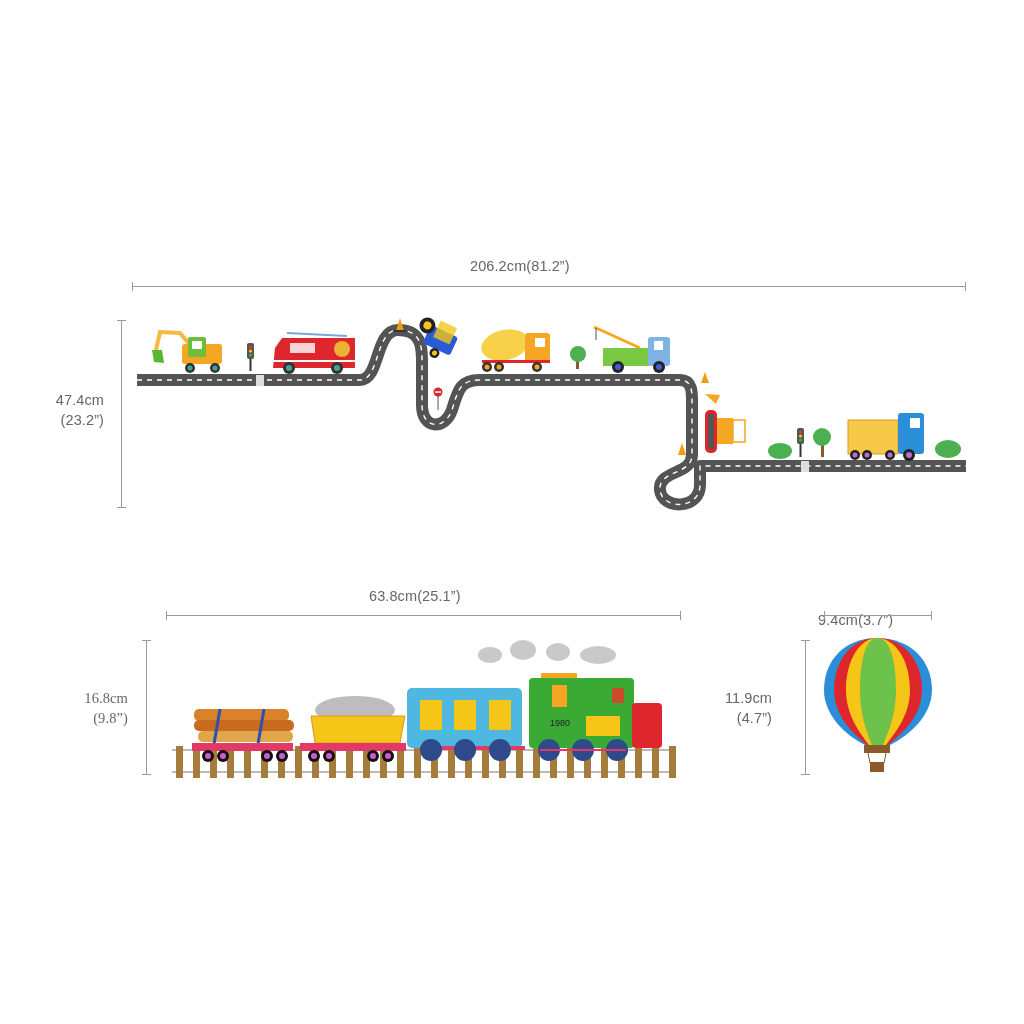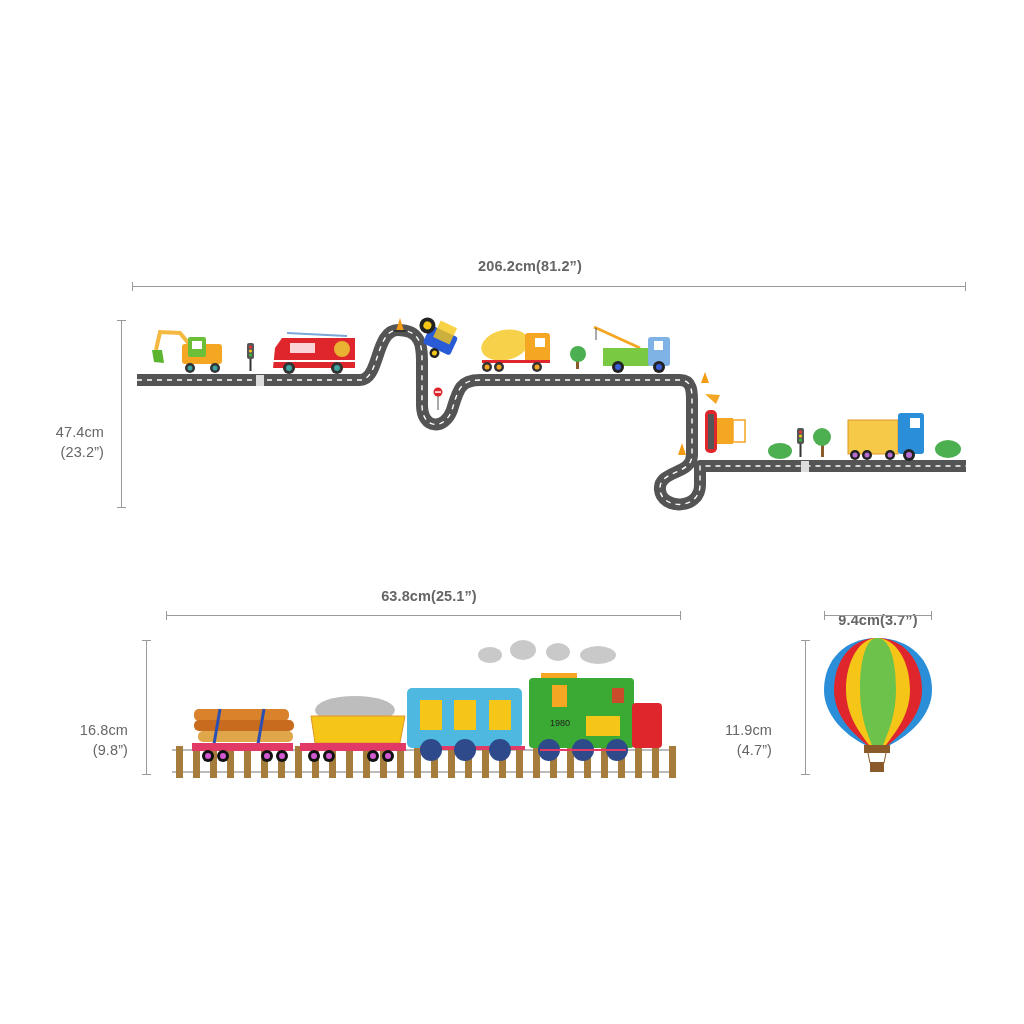--- a/index.html
+++ b/index.html
@@ -1,20 +1,20 @@
 <!DOCTYPE html>
 <html><head>
 <meta charset="utf-8">
 <style>
   html, body { margin: 0; padding: 0; background: #ffffff; }
   body { width: 1024px; height: 1024px; position: relative; overflow: hidden;
          font-family: "Liberation Sans", "DejaVu Sans", sans-serif; }
   .dim-label { position: absolute; color: #666; font-size: 14.5px; letter-spacing: 0.1px; }
-  .dim-label.right { text-align: right; line-height: 20px; margin-top: 32px; }
-  .dim-label.center { text-align: center; font-weight: bold; }
+  .dim-label.right { text-align: right; line-height: 20px; }
+  .dim-label.center { text-align: left; }
   .hline { position: absolute; height: 1px; background: #9a9a9a; }
   .vline { position: absolute; width: 1px; background: #9a9a9a; }
   .tick-v { position: absolute; width: 1px; height: 9px; background: #9a9a9a; }
   .tick-h { position: absolute; height: 1px; width: 9px; background: #9a9a9a; }
   svg.art { position: absolute; left: 0; top: 0; }
 </style>
 </head>
 <body>
 
 <div class="dim-label center" style="left:470px;top:258px;width:120px;">206.2cm(81.2”)</div>
@@ -28,21 +28,21 @@
 </div>
 <div class="vline" style="left:121px;top:320px;height:188px;"></div>
 <div class="tick-h" style="left:117px;top:320px;"></div>
 <div class="tick-h" style="left:117px;top:507px;"></div>
 
 <div class="dim-label center" style="left:369px;top:588px;width:120px;">63.8cm(25.1”)</div>
 <div class="hline" style="left:166px;top:615px;width:514px;"></div>
 <div class="tick-v" style="left:166px;top:611px;"></div>
 <div class="tick-v" style="left:680px;top:611px;"></div>
 
-<div class="dim-label right" style="left:40px;top:688px;width:88px;">
+<div class="dim-label right" style="left:40px;top:688px;width:88px;font-family:Liberation Serif, serif;">
   <div>16.8cm</div>
   <div>(9.8”)</div>
 </div>
 <div class="vline" style="left:146px;top:640px;height:135px;"></div>
 <div class="tick-h" style="left:142px;top:640px;"></div>
 <div class="tick-h" style="left:142px;top:774px;"></div>
 
 <div class="dim-label center" style="left:818px;top:612px;width:120px;">9.4cm(3.7”)</div>
 <div class="hline" style="left:824px;top:615px;width:108px;"></div>
 <div class="tick-v" style="left:824px;top:611px;"></div>

